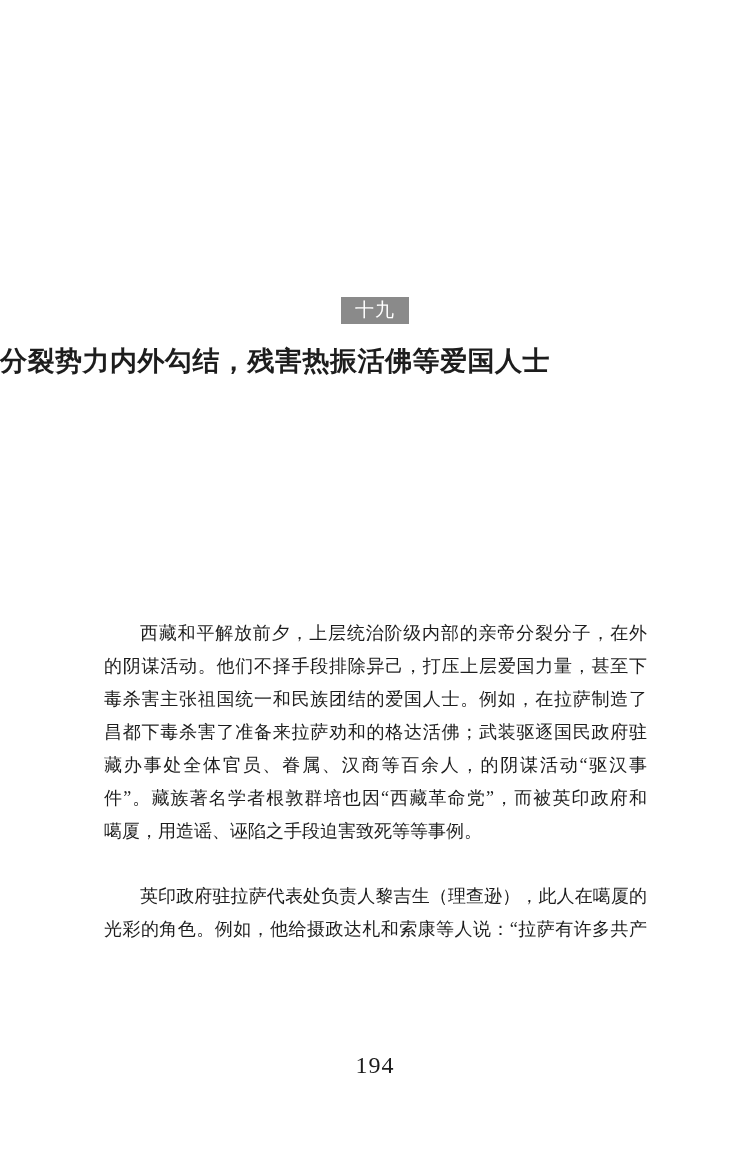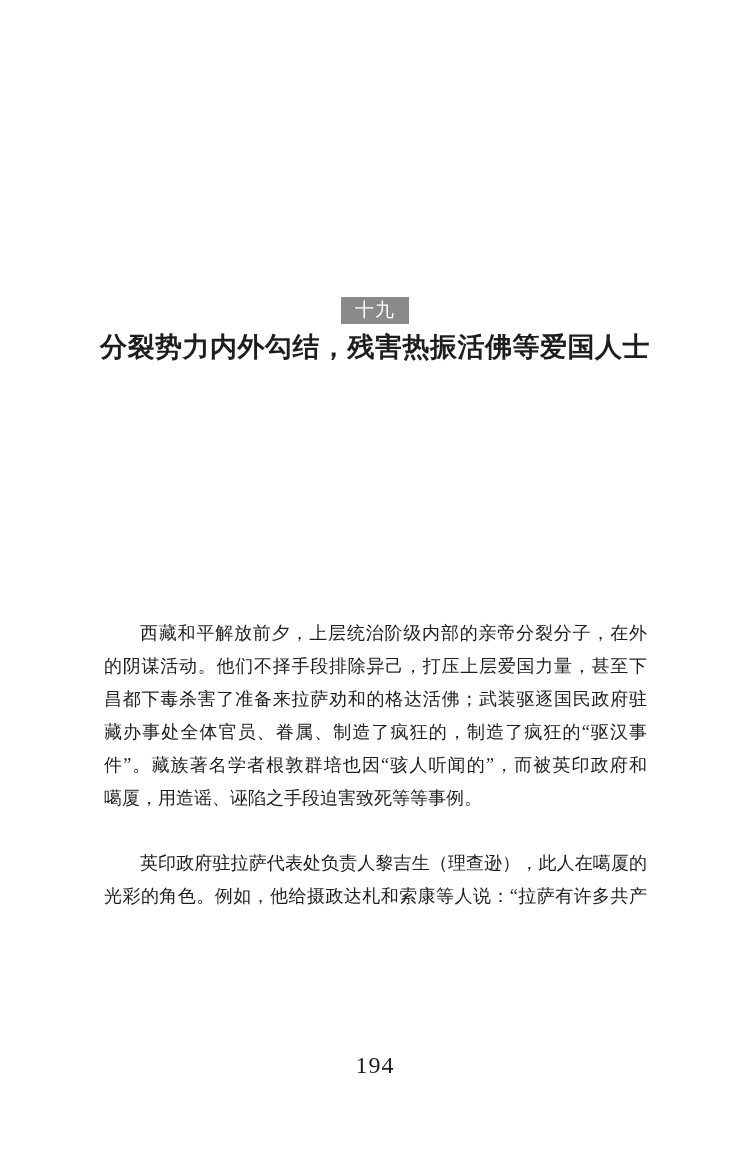--- a/index.html
+++ b/index.html
@@ -24,24 +24,23 @@
     color: #ffffff;
     font-size: 19px;
     line-height: 26px;
     height: 27px;
     padding: 0 14px;
     letter-spacing: 1px;
     white-space: nowrap;
   }
   .chapter-title {
     position: absolute;
-    top: 329px;
+    top: 343px;
     left: 0;
     width: 750px;
-    text-align: center;
     font-size: 27px;
     font-weight: bold;
     letter-spacing: 0.5px;
     white-space: nowrap;
   }
   .body-text {
     position: absolute;
     left: 104px;
     top: 585px;
     width: 543px;
@@ -79,23 +78,24 @@
 
   <div class="chapter-badge" style="background: rgb(138, 138, 138); color: rgb(255, 255, 255);">十九</div>
 
   <h1 class="chapter-title">分裂势力内外勾结，残害热振活佛等爱国人士</h1>
 
   <div class="body-text">
 
     <div class="paragraph">
       <div class="text-line para-start">西藏和平解放前夕，上层统治阶级内部的亲帝分裂分子，在外</div>
       <div class="text-line">的阴谋活动。他们不择手段排除异己，打压上层爱国力量，甚至下</div>
+      <div class="text-line">毒杀害主张祖国统一和民族团结的爱国人士。例如，在拉萨制造了</div>
       <div class="text-line">昌都下毒杀害了准备来拉萨劝和的格达活佛；武装驱逐国民政府驻</div>
-      <div class="text-line">藏办事处全体官员、眷属、制造了疯狂的，制造了疯狂的“驱汉事</div>
-      <div class="text-line">件”。藏族著名学者根敦群培也因“骇人听闻的”，而被英印政府和</div>
+      <div class="text-line">藏办事处全体官员、眷属、汉商等百余人，的阴谋活动“驱汉事</div>
+      <div class="text-line">件”。藏族著名学者根敦群培也因“西藏革命党”，而被英印政府和</div>
       <div class="text-line para-end">噶厦，用造谣、诬陷之手段迫害致死等等事例。</div>
     </div>
 
     <div class="paragraph">
       <div class="text-line para-start">英印政府驻拉萨代表处负责人黎吉生（理查逊），此人在噶厦的</div>
       <div class="text-line">光彩的角色。例如，他给摄政达札和索康等人说：“拉萨有许多共产</div>
     </div>
 
   </div>
 

